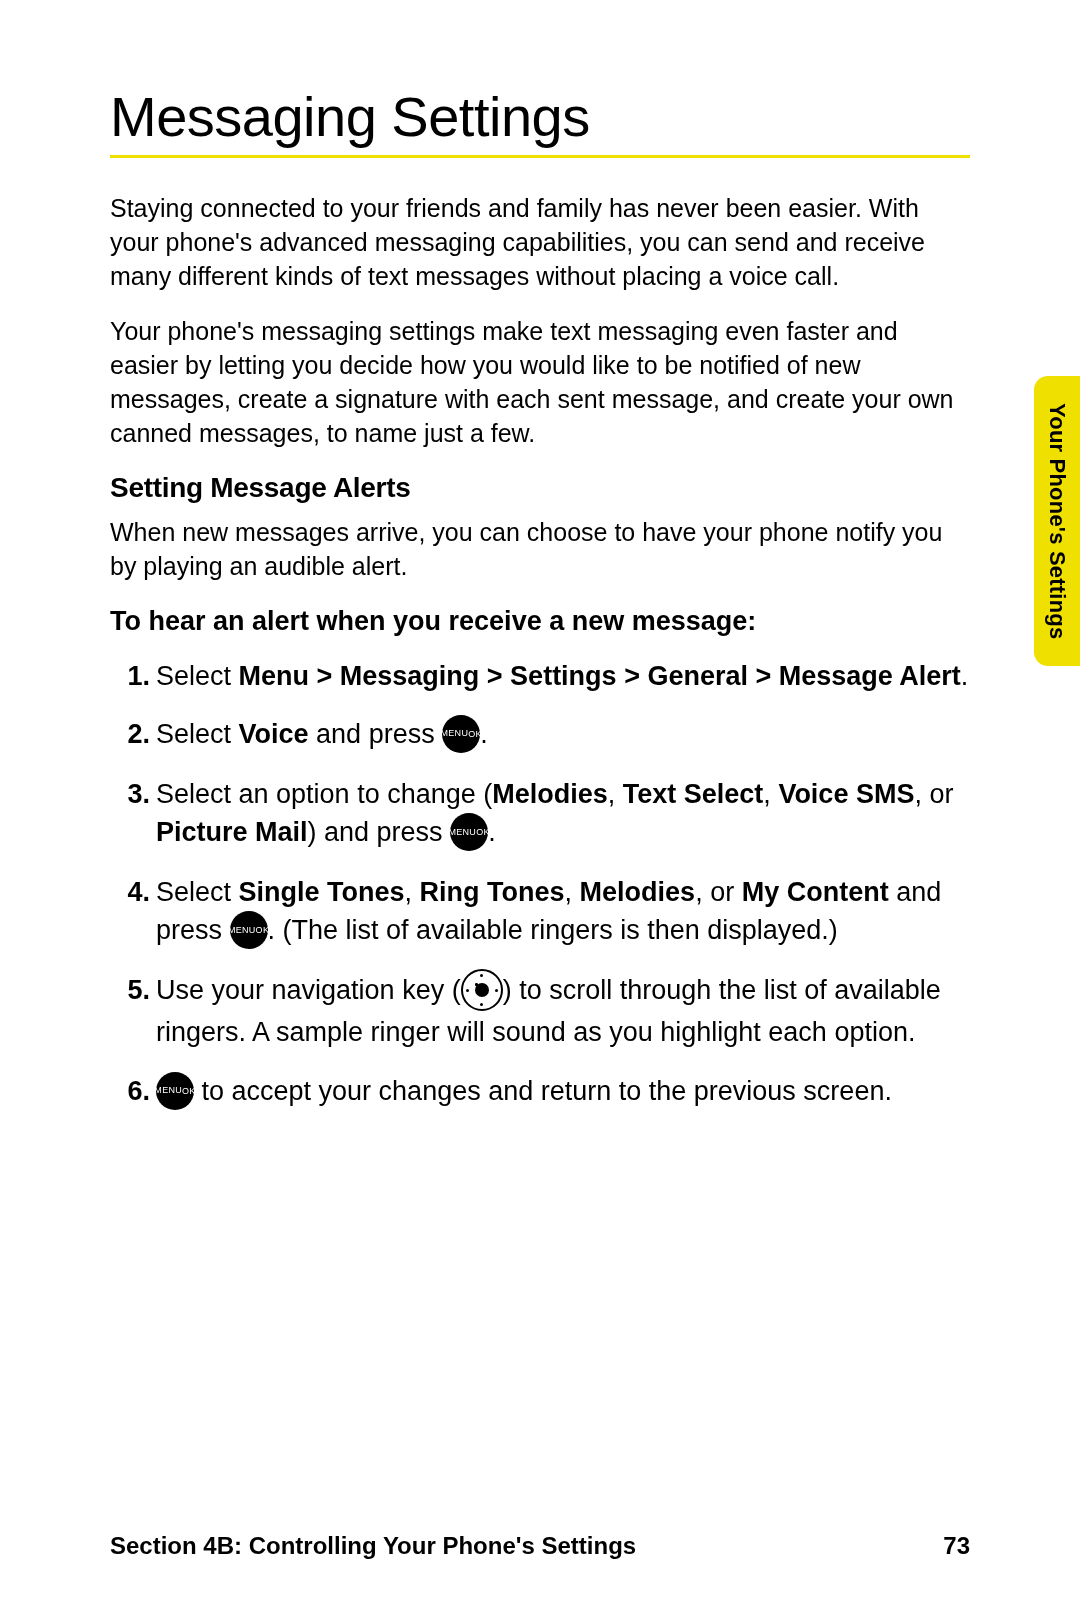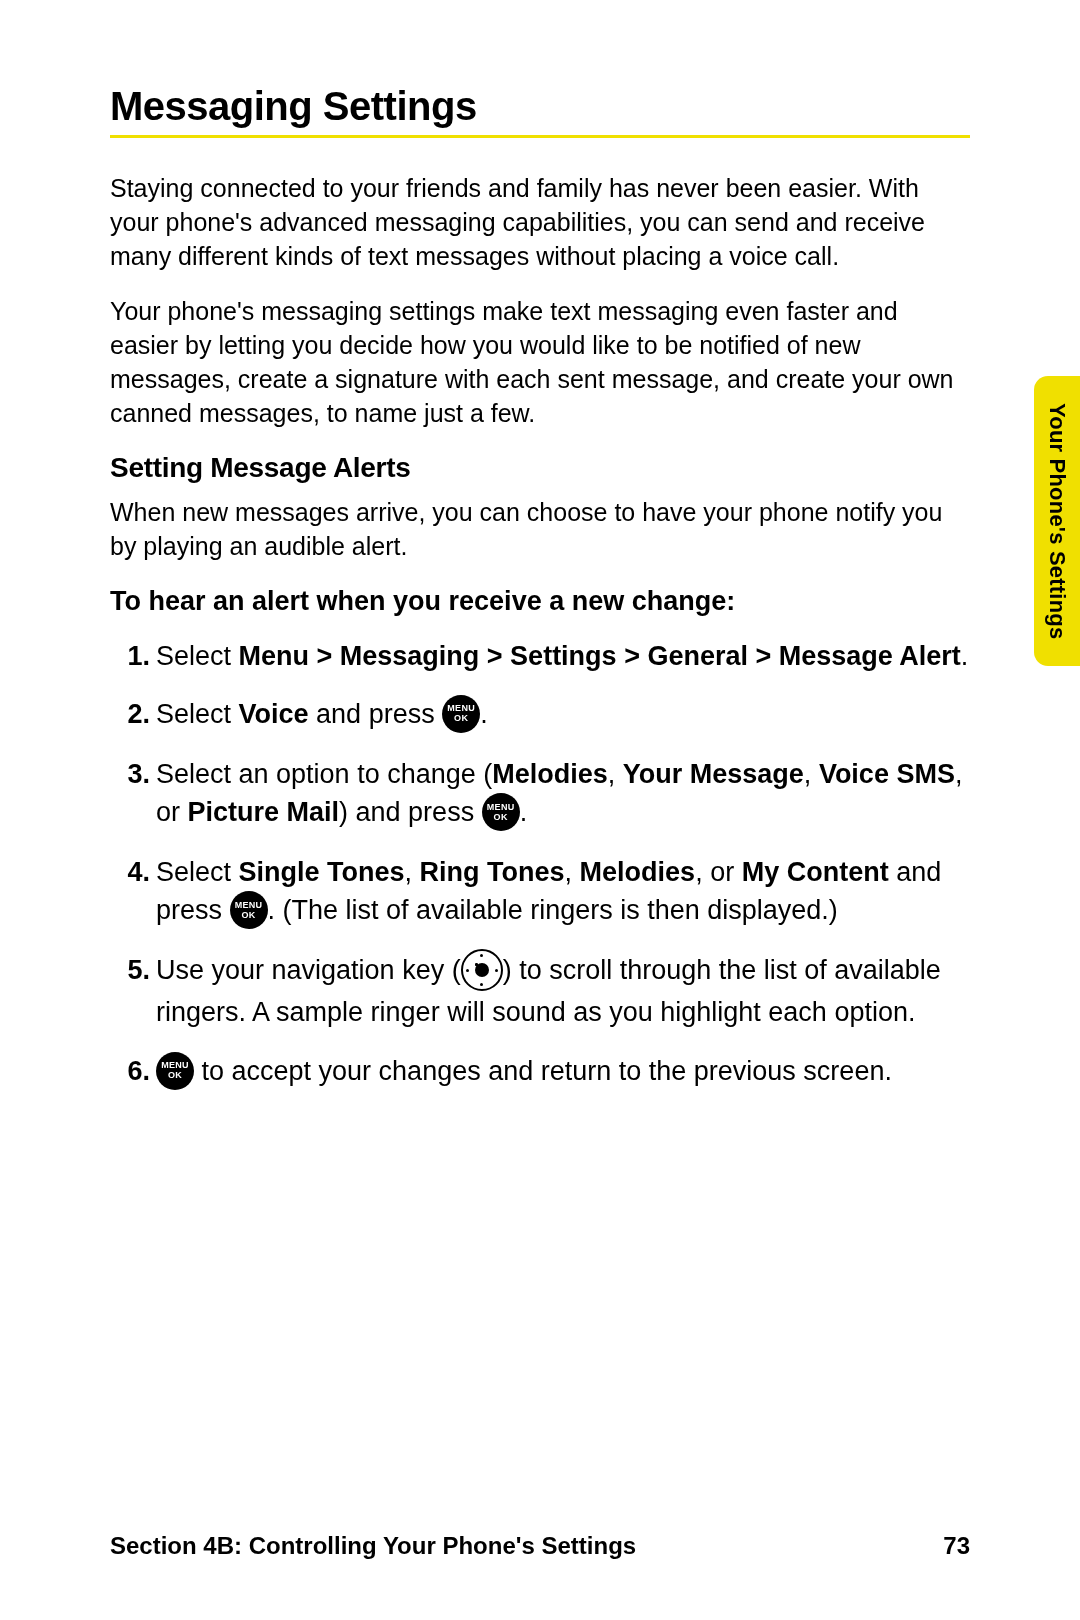--- a/index.html
+++ b/index.html
@@ -12,22 +12,22 @@
     position: relative;
     color: #000;
   }
   .page {
     padding: 84px 110px 60px 110px;
     box-sizing: border-box;
     height: 100%;
     position: relative;
   }
   h1.title {
-    font-size: 40px;
-    font-weight: 700;
+    font-size: 56px;
+    font-weight: 400;
     margin: 0 0 6px 0;
     letter-spacing: -0.5px;
   }
   .title-rule {
     border: none;
     border-top: 3px solid #f0e000;
     margin: 0 0 34px 0;
   }
   p.body {
     font-size: 25px;
@@ -60,30 +60,30 @@
     position: absolute;
     left: -46px;
     top: 0;
     font-weight: 700;
     width: 40px;
     text-align: right;
   }
   .b { font-weight: 700; }
   .menu-ok-btn {
     display: inline-flex;
-    flex-direction: column;
+    flex-direction: row;
     justify-content: center;
     align-items: center;
     width: 38px;
     height: 38px;
     background: #000;
     color: #fff;
     border-radius: 50%;
     font-size: 9px;
-    font-weight: 700;
+    font-weight: 400;
     line-height: 1;
     vertical-align: middle;
     position: relative;
     top: -2px;
   }
   .menu-ok-btn .l1 { font-size: 9px; letter-spacing: 0.3px; }
   .menu-ok-btn .l2 { font-size: 9px; letter-spacing: 0.3px; margin-top:1px;}
   .nav-key {
     display: inline-flex;
     justify-content: center;
@@ -153,37 +153,37 @@
 <div class="page">
   <h1 class="title">Messaging Settings</h1>
   <hr class="title-rule">
 
   <p class="body">Staying connected to your friends and family has never been easier. With your phone's advanced messaging capabilities, you can send and receive many different kinds of text messages without placing a voice call.</p>
   <p class="body">Your phone's messaging settings make text messaging even faster and easier by letting you decide how you would like to be notified of new messages, create a signature with each sent message, and create your own canned messages, to name just a few.</p>
 
   <h2 class="subhead">Setting Message Alerts</h2>
   <p class="body">When new messages arrive, you can choose to have your phone notify you by playing an audible alert.</p>
 
-  <p class="lead">To hear an alert when you receive a new change:</p>
+  <p class="lead">To hear an alert when you receive a new message:</p>
 
   <ol class="steps">
     <li>
       <span class="num">1.</span>
       <span>Select </span><span class="b">Menu &gt; Messaging &gt; Settings &gt; General &gt; Message Alert</span><span>.</span>
     </li>
     <li>
       <span class="num">2.</span>
       <span>Select </span><span class="b">Voice</span><span> and press </span><span class="menu-ok-btn">
           <span class="l1">MENU</span>
           <span class="l2">OK</span>
         </span><span>.</span>
     </li>
     <li>
       <span class="num">3.</span>
-      <span>Select an option to change (</span><span class="b">Melodies</span><span>, </span><span class="b">Your Message</span><span>, </span><span class="b">Voice SMS</span><span>, or </span><span class="b">Picture Mail</span><span>) and press </span><span class="menu-ok-btn">
+      <span>Select an option to change (</span><span class="b">Melodies</span><span>, </span><span class="b">Text Select</span><span>, </span><span class="b">Voice SMS</span><span>, or </span><span class="b">Picture Mail</span><span>) and press </span><span class="menu-ok-btn">
           <span class="l1">MENU</span>
           <span class="l2">OK</span>
         </span><span>.</span>
     </li>
     <li>
       <span class="num">4.</span>
       <span>Select </span><span class="b">Single Tones</span><span>, </span><span class="b">Ring Tones</span><span>, </span><span class="b">Melodies</span><span>, or </span><span class="b">My Content</span><span> and press </span><span class="menu-ok-btn">
           <span class="l1">MENU</span>
           <span class="l2">OK</span>
         </span><span>. (The list of available ringers is then displayed.)</span>

